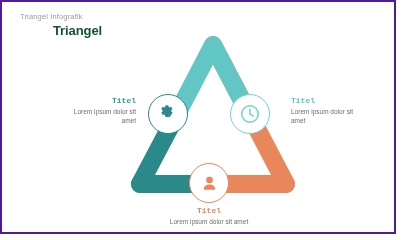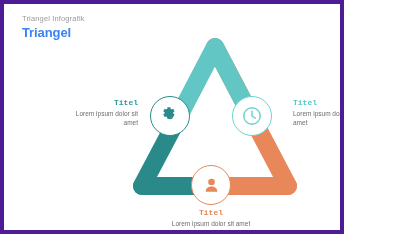--- a/index.html
+++ b/index.html
@@ -5,24 +5,24 @@
   html, body {
     margin: 0;
     padding: 0;
     background: #ffffff;
   }
   body {
     font-family: "Liberation Sans", sans-serif;
   }
   #slide {
     position: relative;
-    width: 344px;
+    width: 396px;
     height: 234px;
     background: #ffffff;
-    border: 4px solid #4c1d95;
+    border: 2px solid #4c1d95;
     box-sizing: border-box;
     overflow: hidden;
   }
 
   
   #header {
     position: absolute;
     left: 18px;
     top: 9px;
     width: 250px;
@@ -30,25 +30,26 @@
   #kicker {
     font-size: 7.5px;
     color: #9a9a9a;
     letter-spacing: 0.15px;
     line-height: 11px;
     white-space: nowrap;
   }
   #title {
     font-size: 13px;
     font-weight: bold;
-    color: #3b82f6;
+    color: #14532d;
     letter-spacing: -0.1px;
     line-height: 16px;
     margin-top: 1px;
     white-space: nowrap;
+    margin-left: 33px;
   }
 
   
   #diagram {
     position: absolute;
     left: 0;
     top: 0;
     width: 416px;
     height: 234px;
   }

